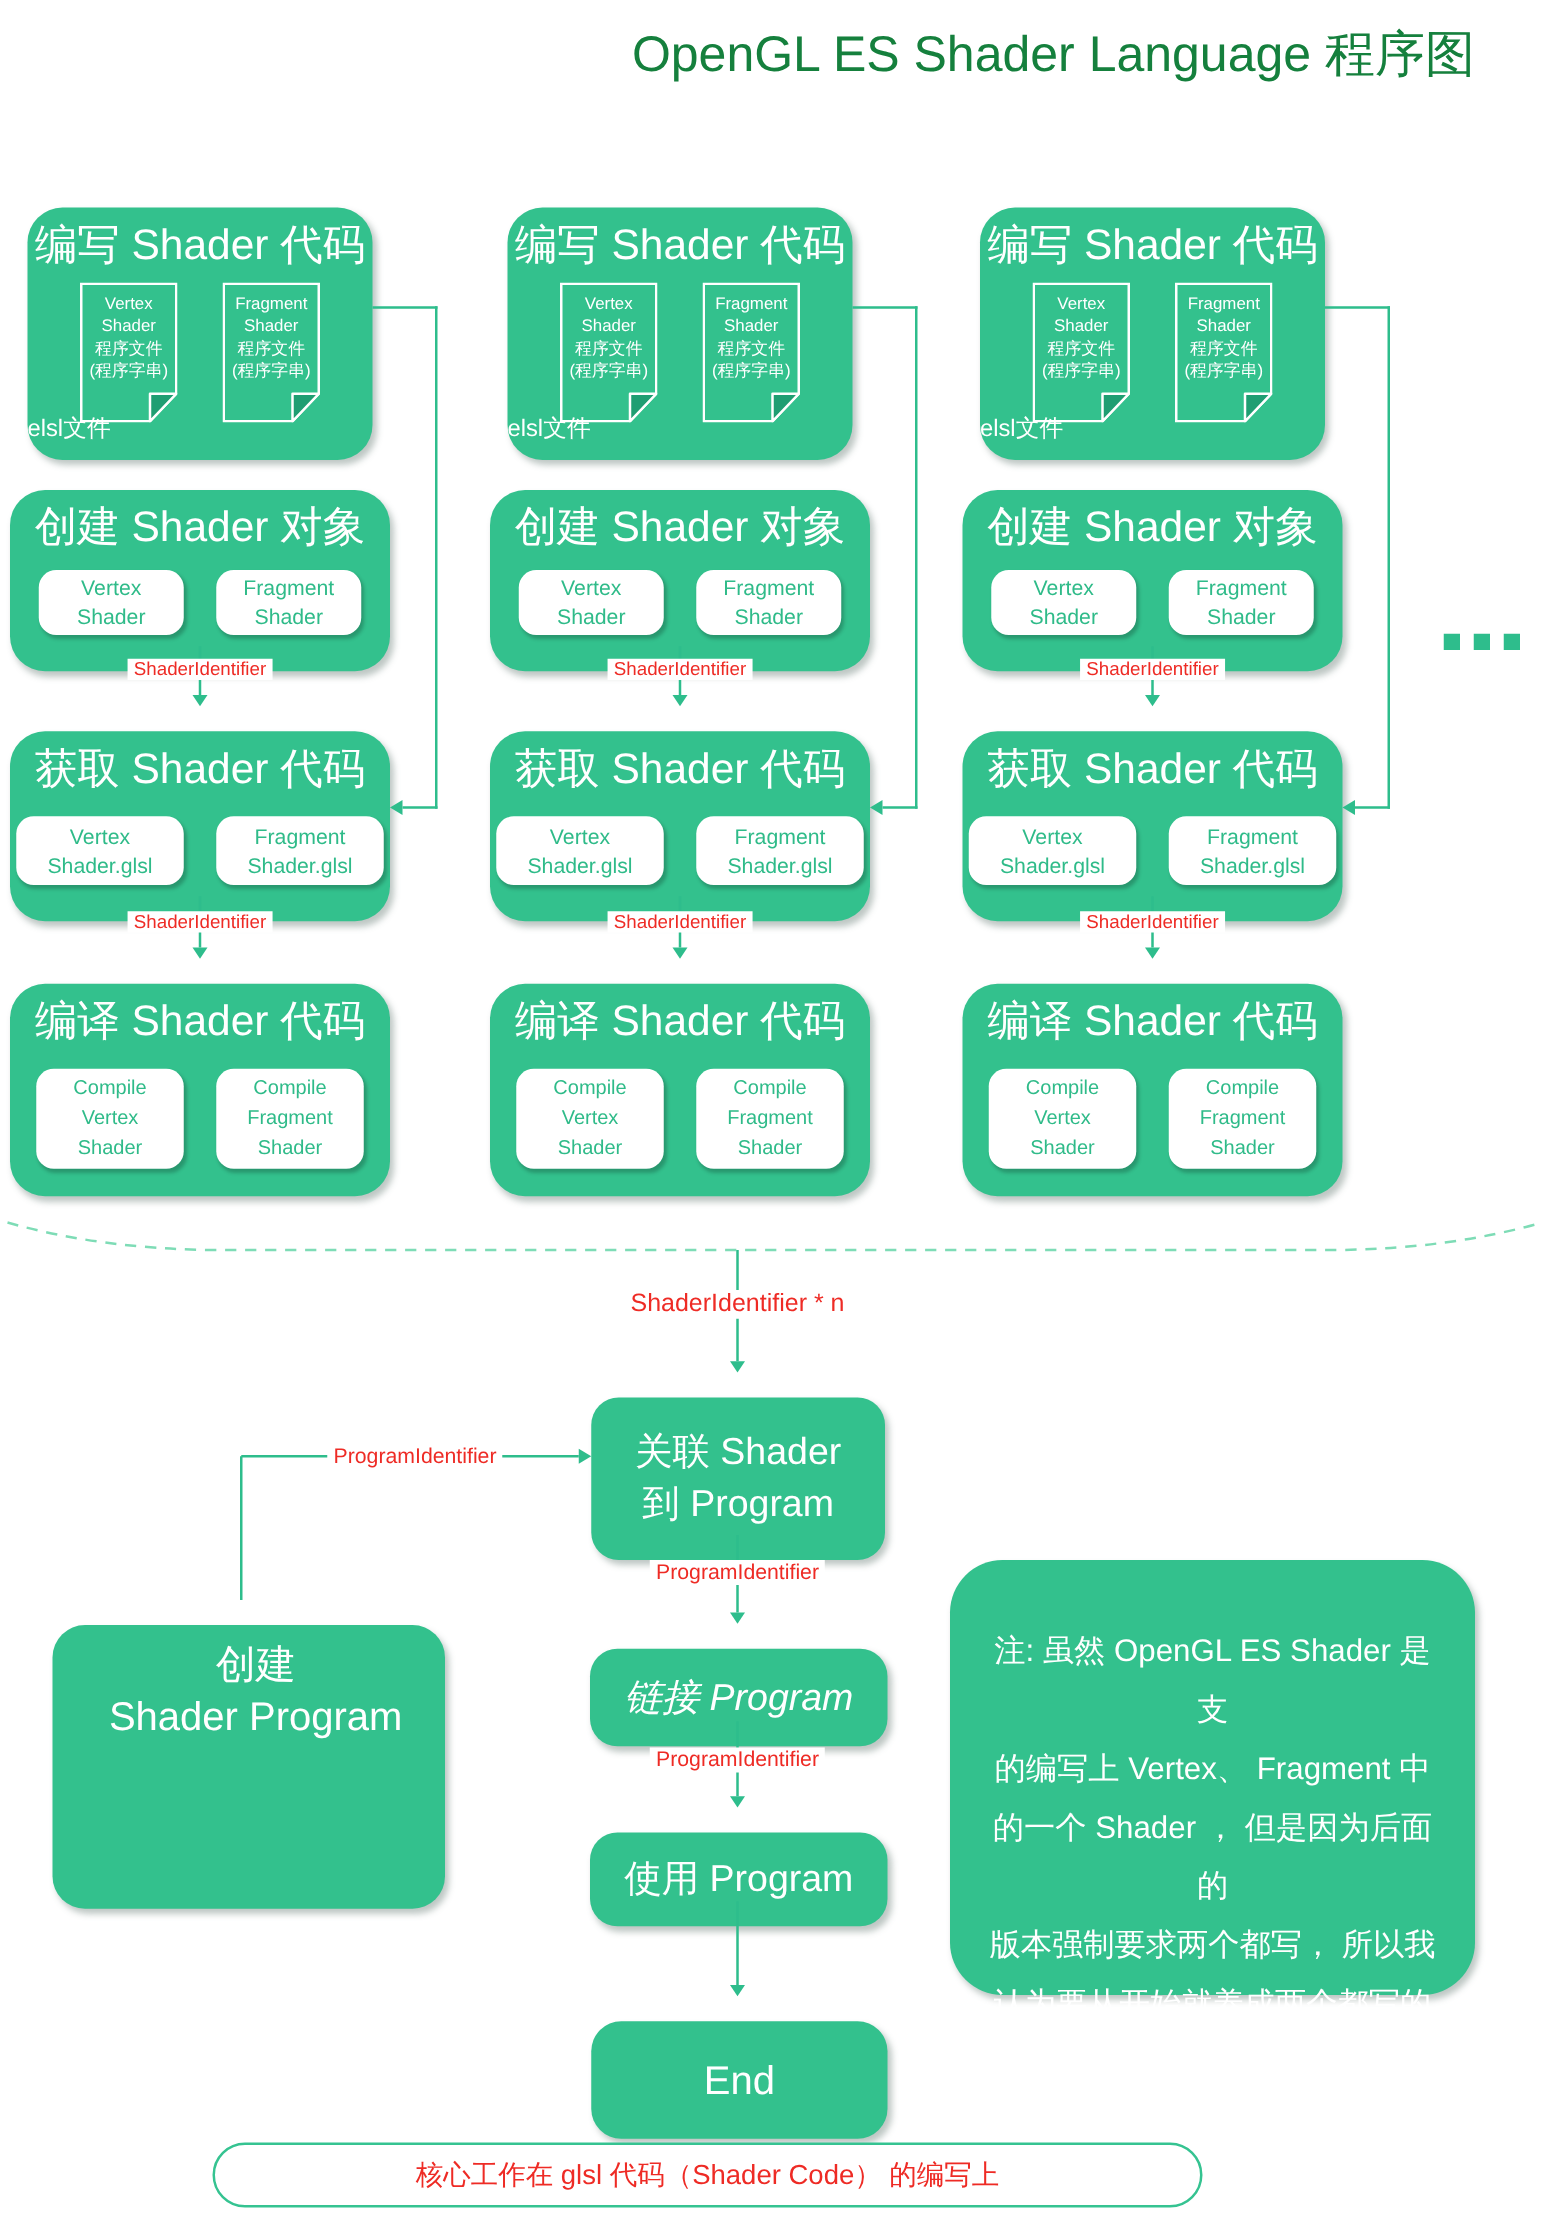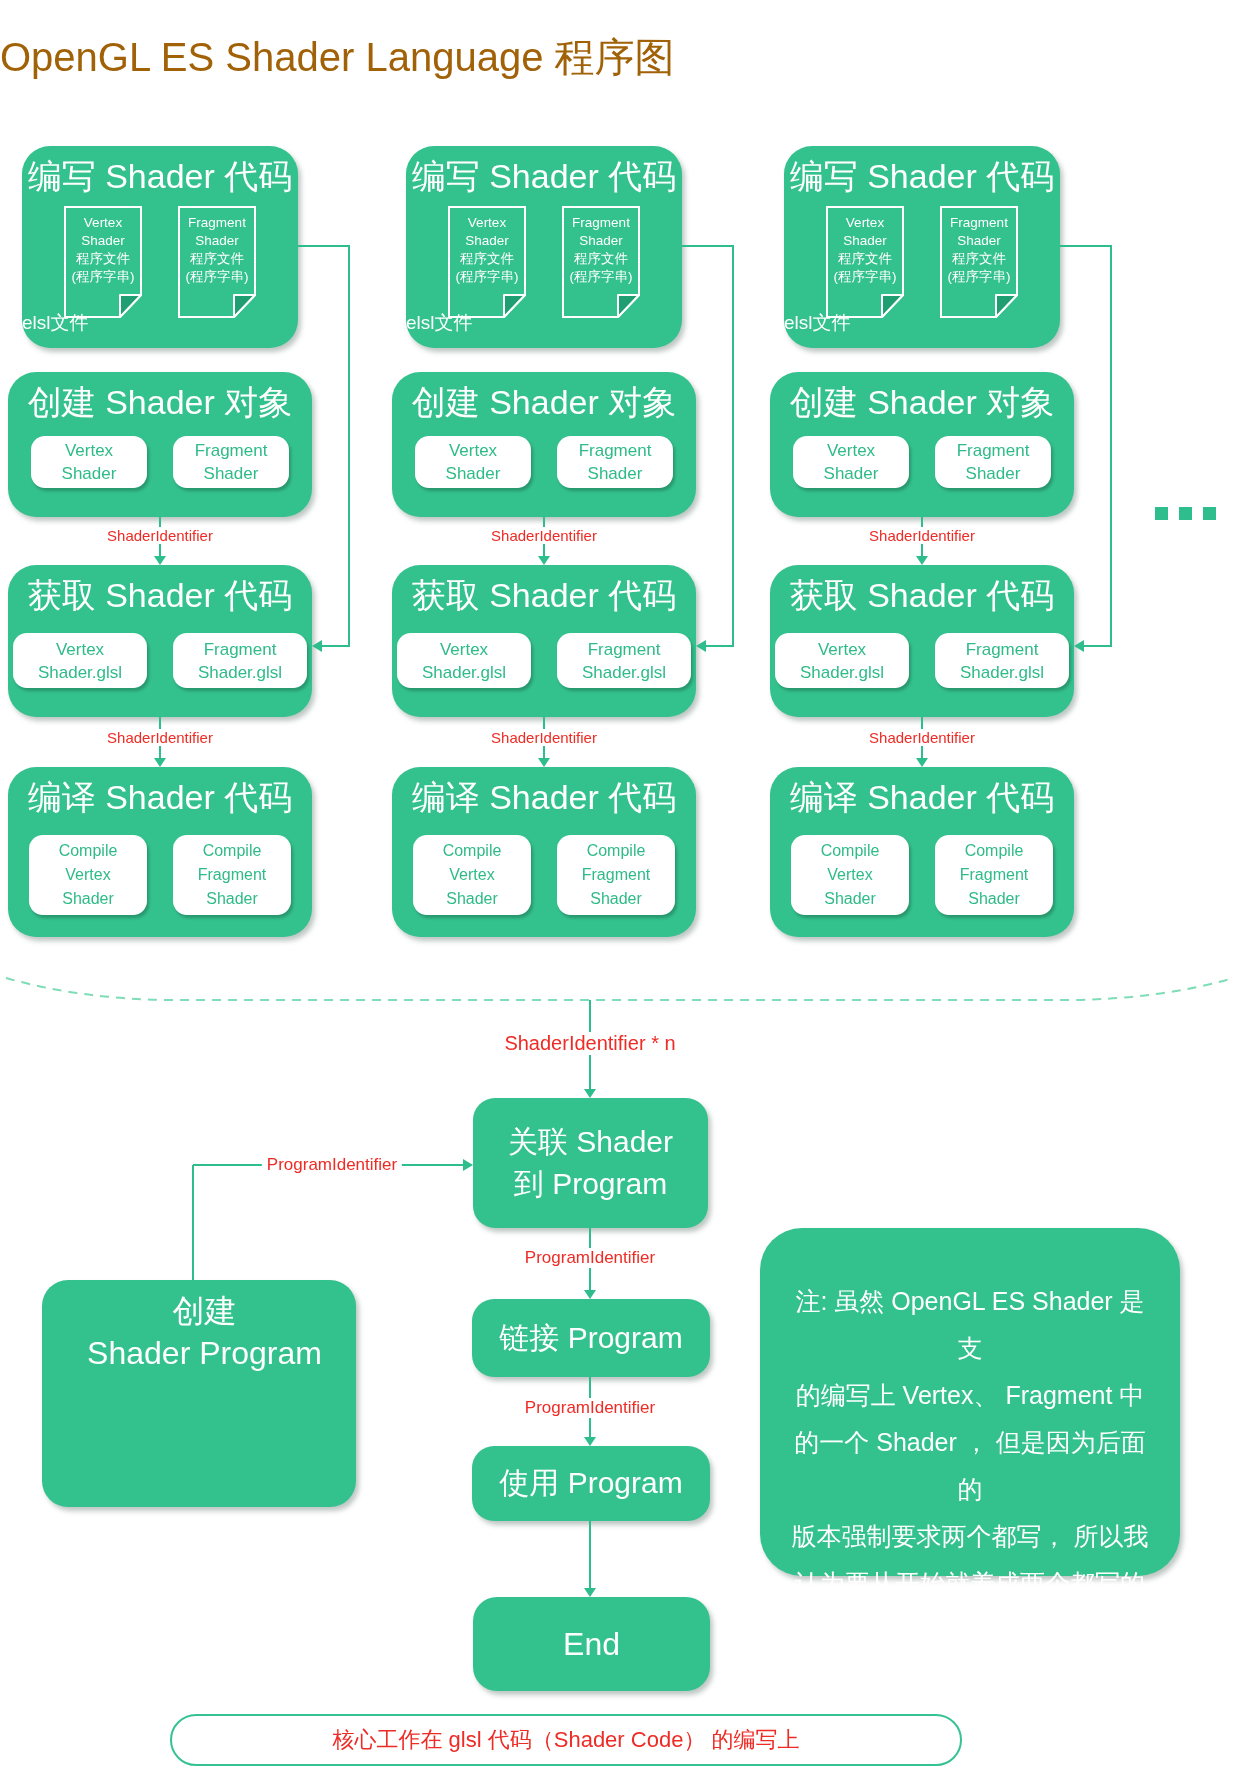--- a/index.html
+++ b/index.html
@@ -1,22 +1,22 @@
 <!DOCTYPE html>
 <html><head>
 <meta charset="utf-8">
 <style>
   html,body{margin:0;padding:0;background:#fff;}
   .canvas{position:relative;width:1240px;height:1771px;background:#fff;overflow:hidden;
           font-family:"Liberation Sans",sans-serif;}
-  .page-title{position:absolute;top:16px;left:0;width:1180px;text-align:left;
-          font-size:40px;color:#a16207;margin-top:14px;}
+  .page-title{position:absolute;top:16px;left:0;width:1180px;text-align:right;
+          font-size:40px;color:#15803d;}
   
   .gbox{position:absolute;background:#33c18d;border-radius:28px;color:#fff;
-        box-shadow:3px 4px 5px rgba(110,130,125,.45);}
+        box-shadow:3px 4px 5px rgba(110,130,125,.45);margin-top:20px;}
   .gtitle{text-align:center;font-size:34px;line-height:44px;padding-top:8px;white-space:pre-line;}
   
   .wbox{background:#fff;border-radius:14px;color:#2fbb89;display:flex;align-items:center;
         justify-content:center;text-align:center;white-space:pre-line;
         box-shadow:2px 3px 3px rgba(0,0,0,.22);}
   
   .col{position:absolute;top:0;width:304px;height:1010px;}
   .write{top:146px;left:14px;width:276px;height:202px;}
   .docs{display:flex;justify-content:center;gap:36px;margin-top:8px;}
   .doc{position:relative;width:78px;height:112px;}
@@ -53,21 +53,21 @@
   .seg-arr{top:640px;left:304px;}
   .colcenter{left:146px;}
   
   .more{position:absolute;left:1155px;top:507px;display:flex;gap:11px;}
   .more .sq{width:13px;height:13px;background:#2ebd8c;}
   
   .attach{left:473px;top:1098px;width:235px;height:130px;border-radius:22px;
           display:flex;align-items:center;justify-content:center;text-align:center;
           font-size:30px;line-height:42px;white-space:pre-line;}
   .link{left:472px;top:1299px;width:238px;height:78px;border-radius:22px;
-        display:flex;align-items:center;justify-content:center;font-size:30px;}
+        display:flex;align-items:center;justify-content:center;font-size:30px;font-style:italic;}
   .use{left:472px;top:1446px;width:238px;height:75px;border-radius:22px;
        display:flex;align-items:center;justify-content:center;font-size:30px;}
   .end{left:473px;top:1597px;width:237px;height:94px;border-radius:24px;
        display:flex;align-items:center;justify-content:center;font-size:32px;}
   .createprog{left:42px;top:1280px;width:303px;height:227px;border-radius:26px;padding-left:11px;}
   .createprog .gtitle{font-size:32px;line-height:42px;padding-top:10px;}
   .progobj{position:absolute;left:48px;top:105px;width:207px;height:108px;border-radius:18px;
            font-size:30px;line-height:40px;}
   .note{left:760px;top:1228px;width:420px;height:348px;border-radius:42px;box-sizing:border-box;
         padding:50px 24px 0 24px;font-size:25px;line-height:47px;text-align:center;

